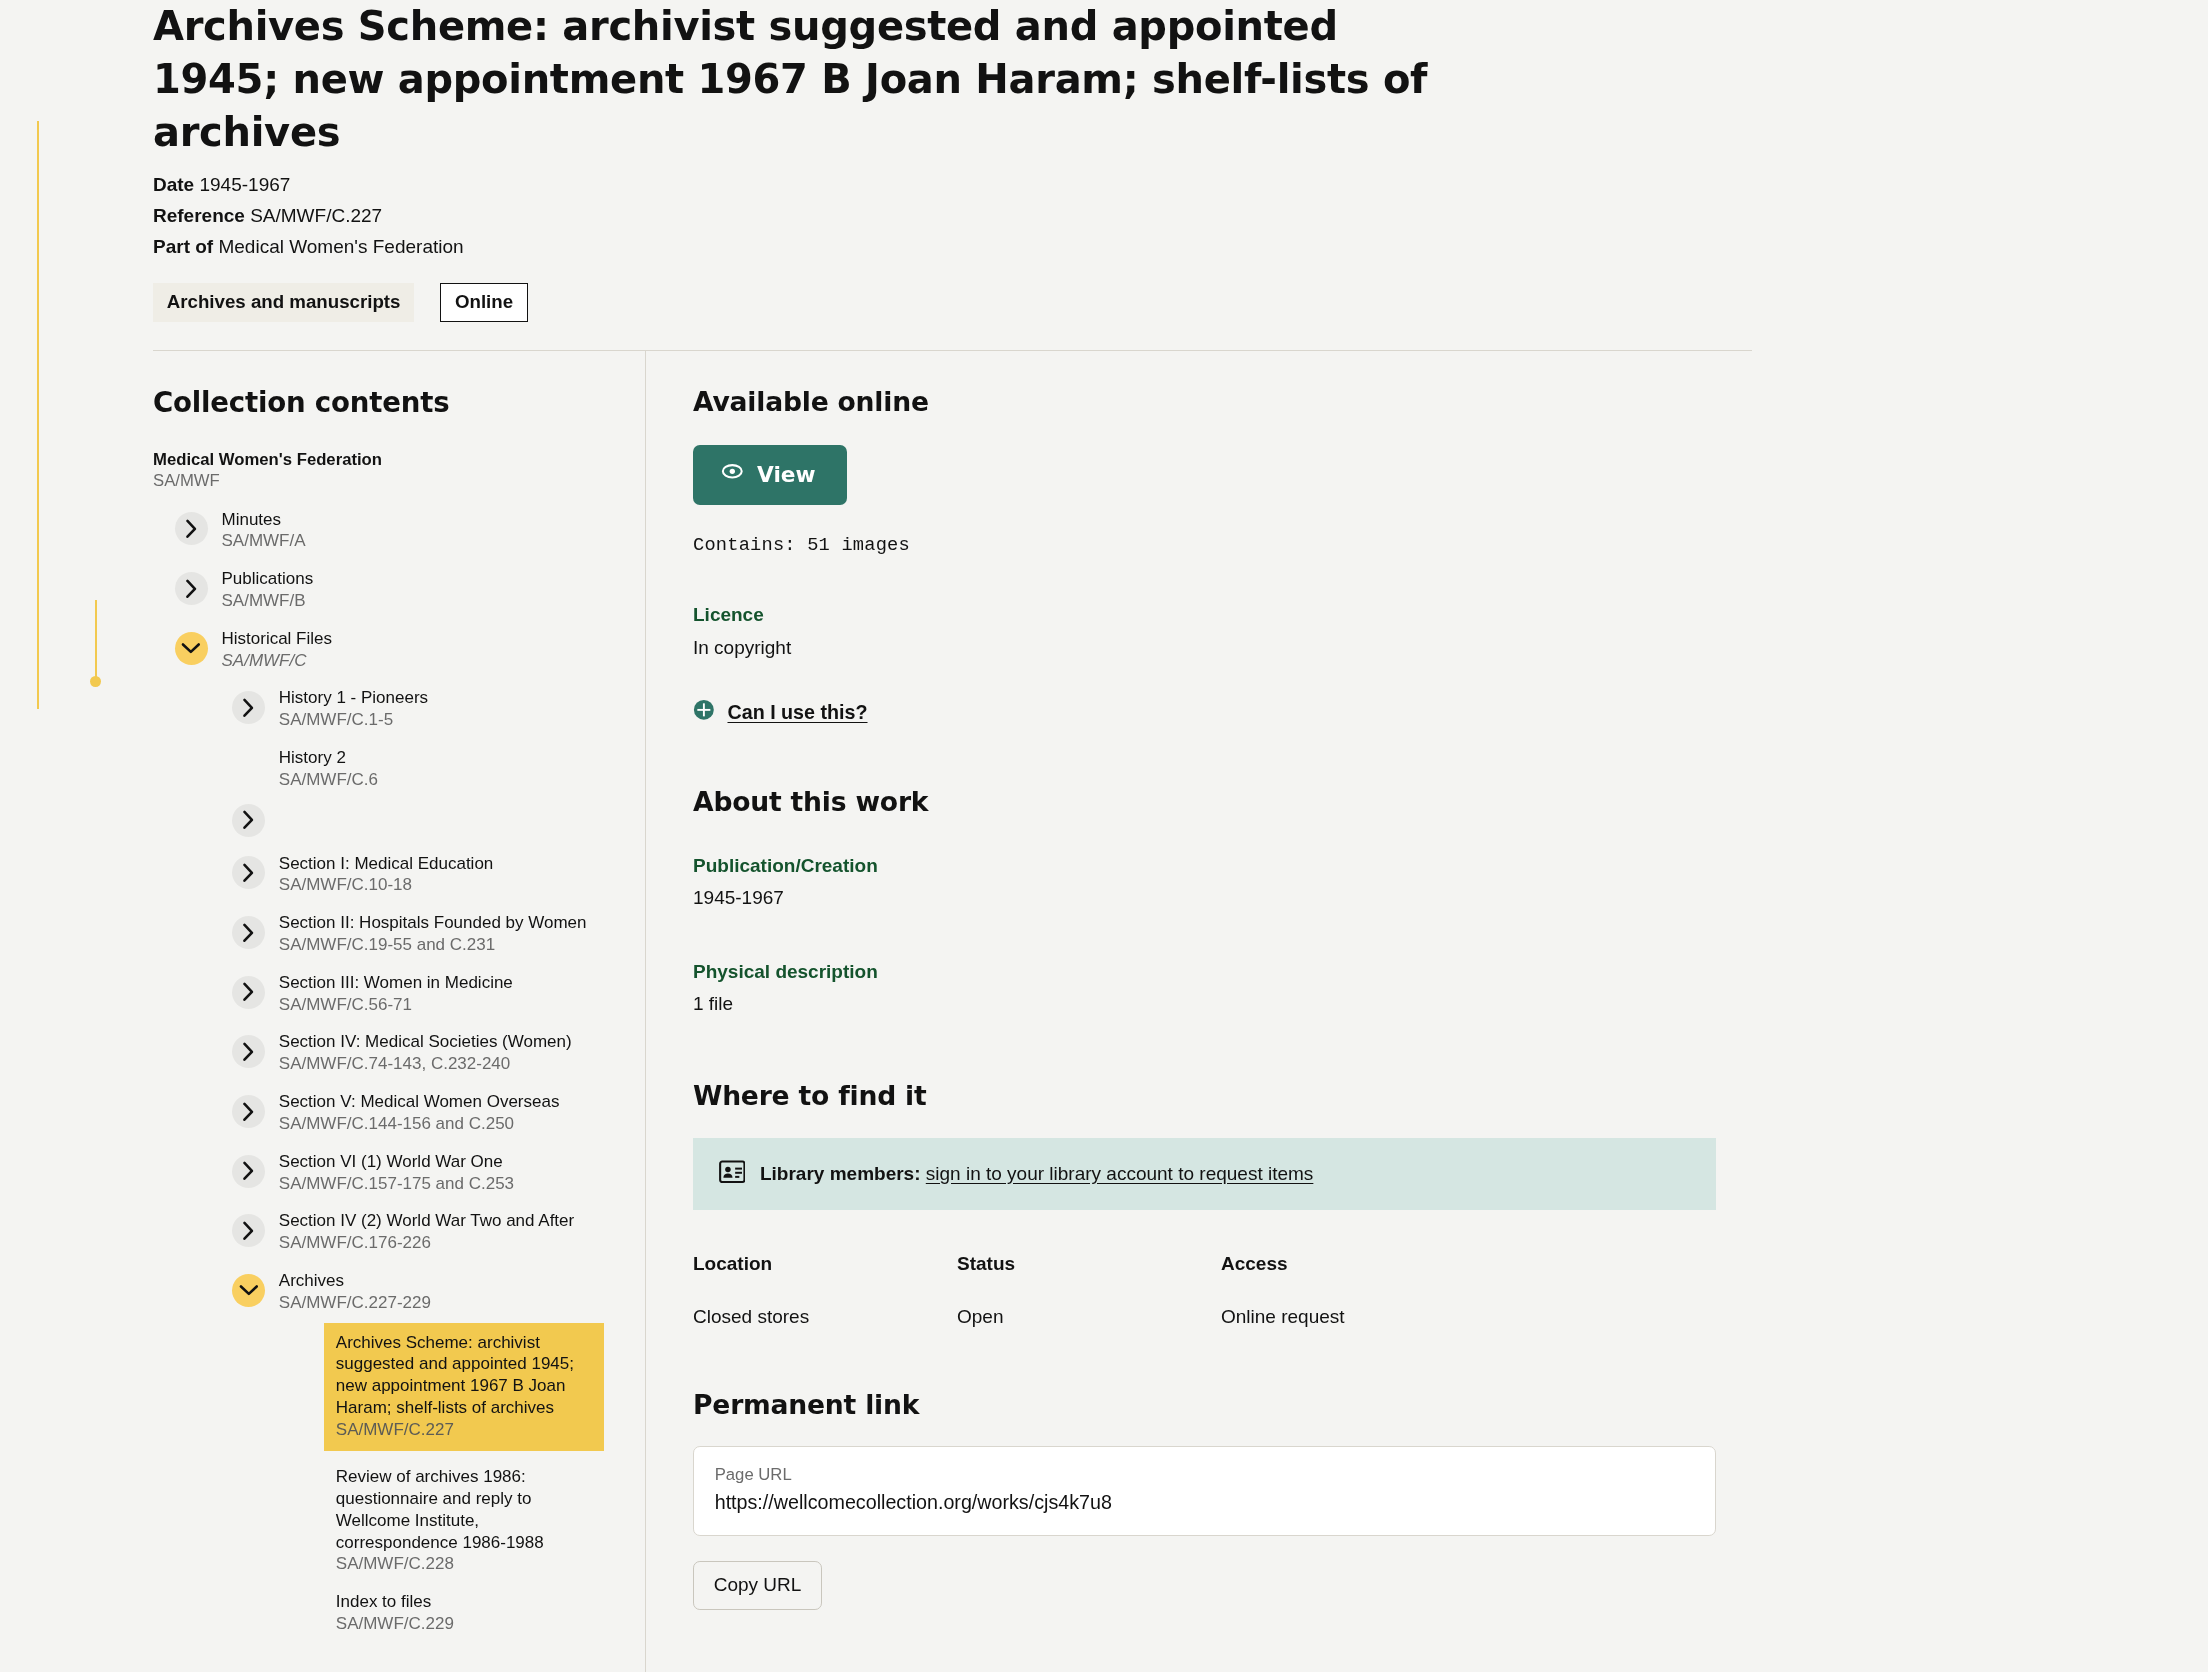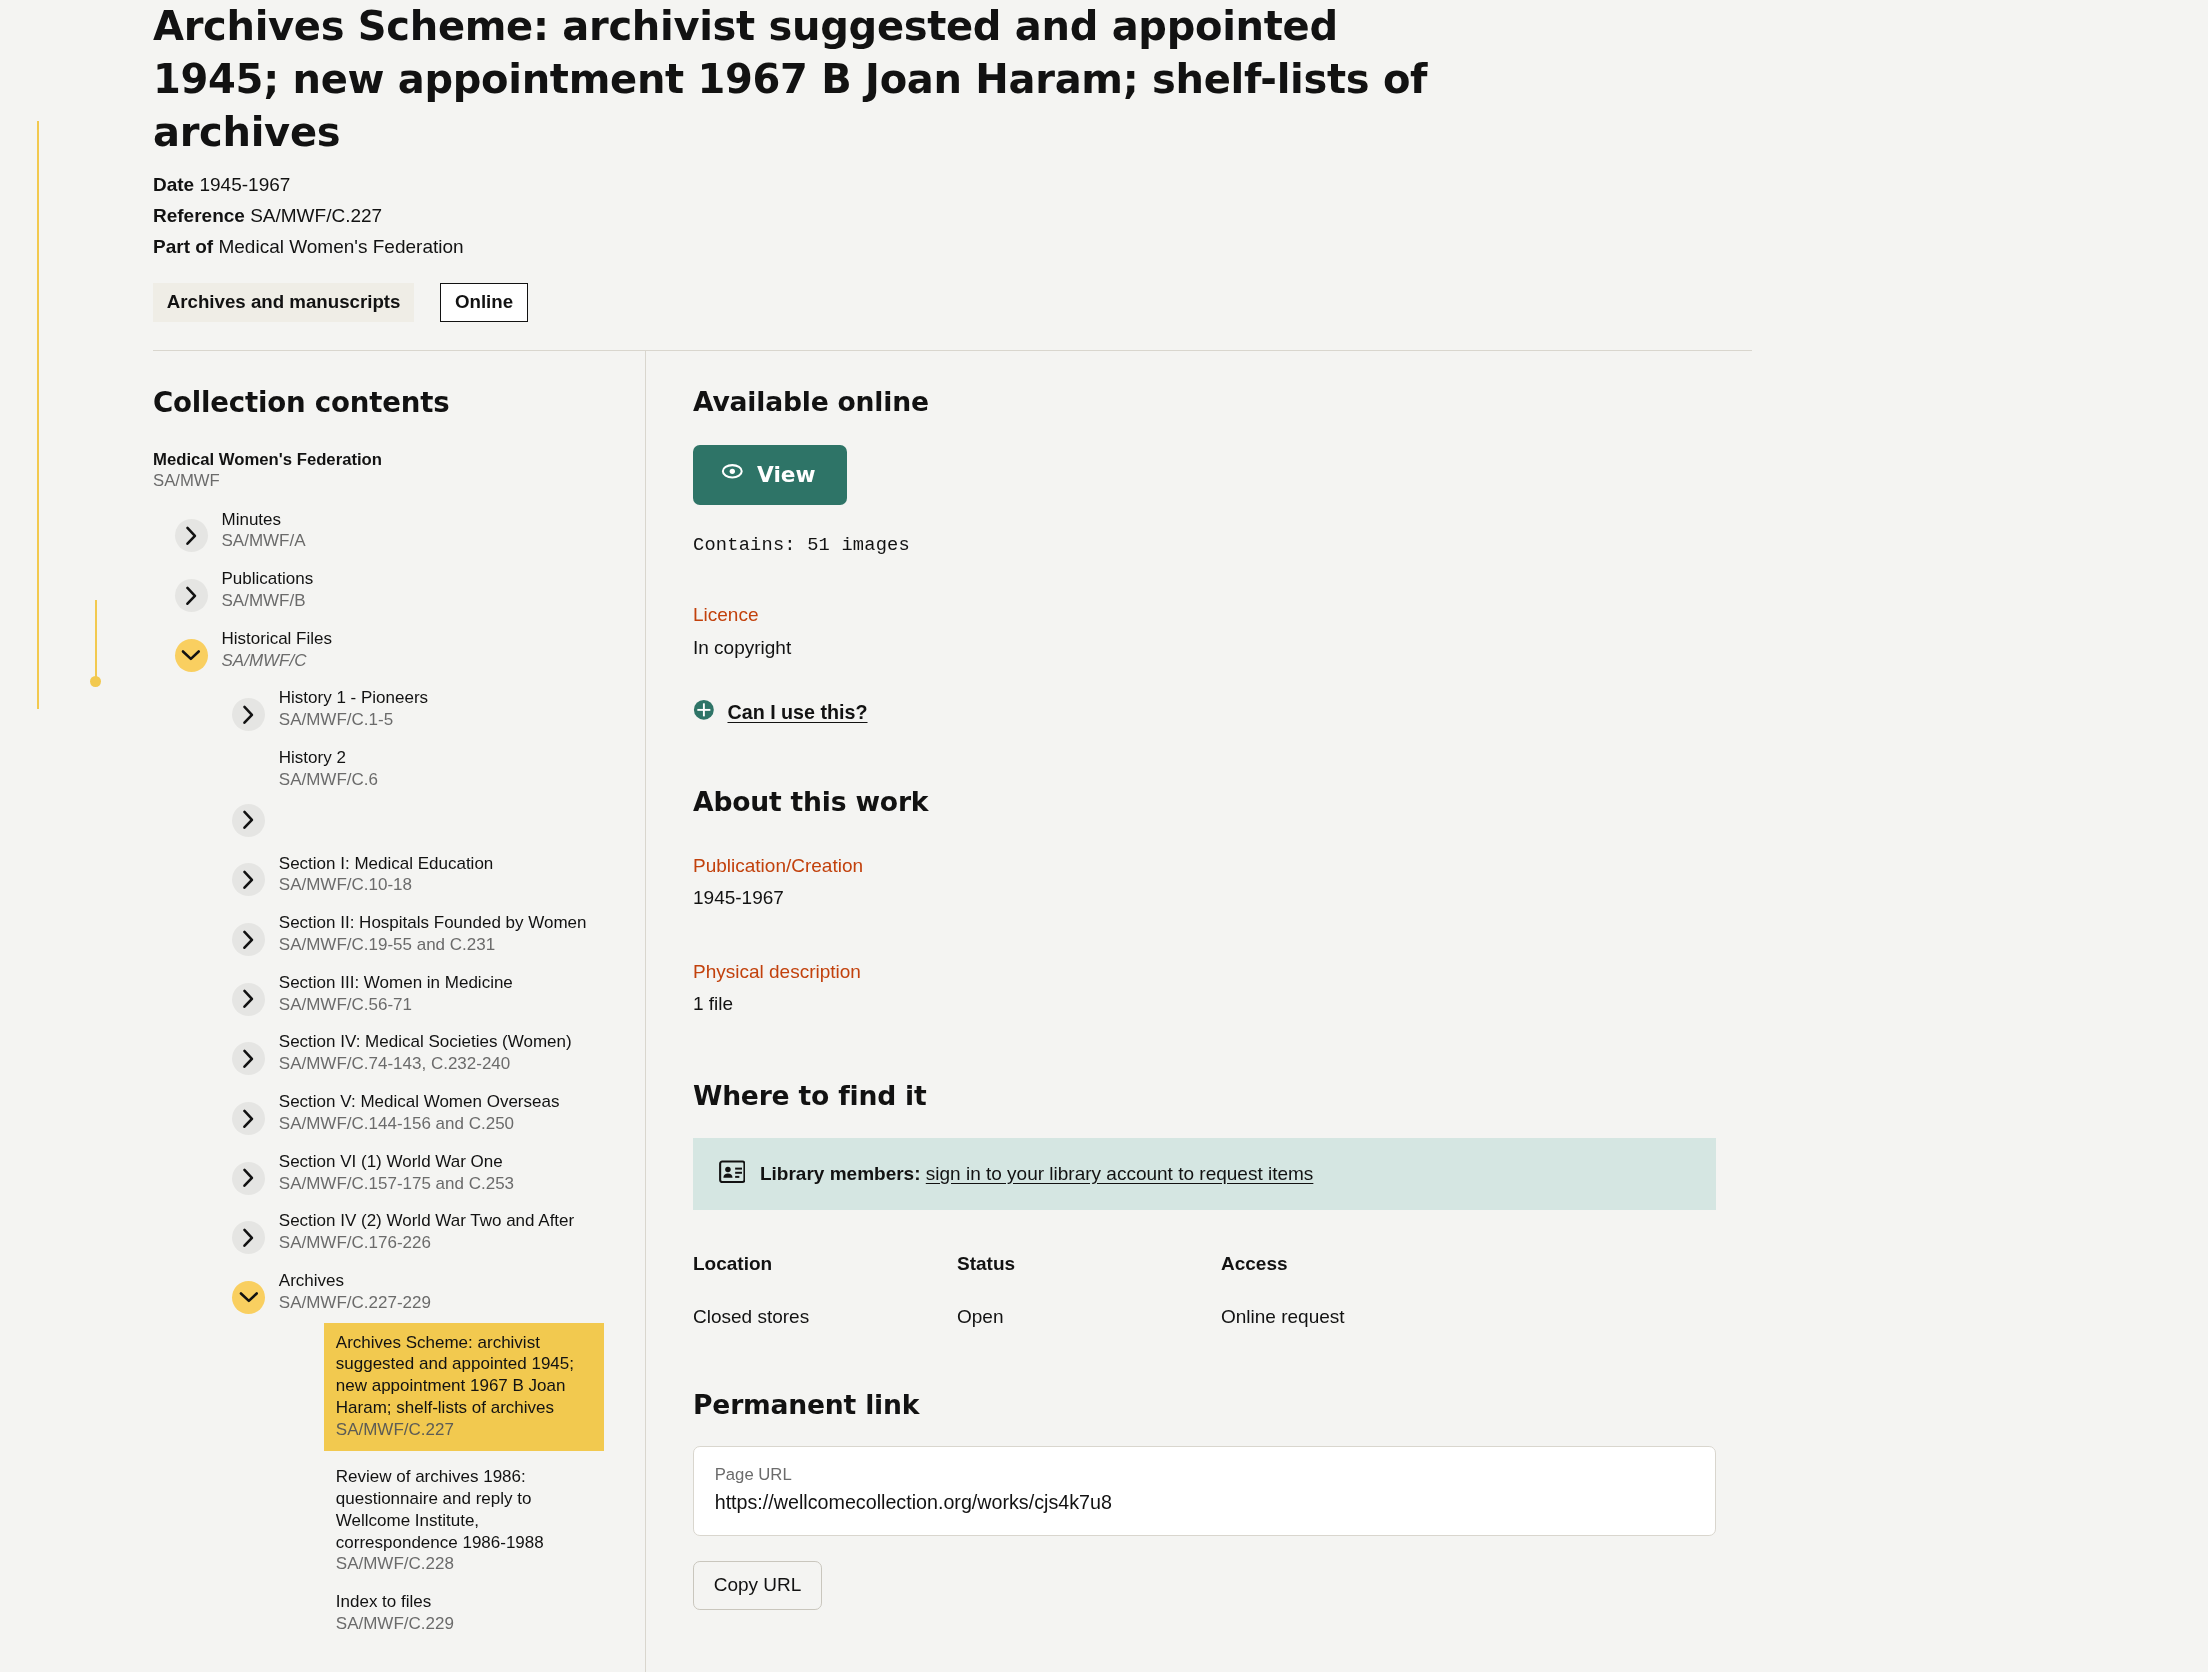--- a/index.html
+++ b/index.html
@@ -110,21 +110,21 @@
   }
   .tree-root-ref {
     font-size: 16.7px;
     color: #6b6b6b;
     line-height: 1.35;
   }
 
   .node {
     position: relative;
     display: flex;
-    align-items: flex-end;
+    align-items: center;
     margin-top: 14.8px;
   }
   .node-indent-1 { padding-left: 21.7px; }
   .node-indent-2 { padding-left: 79px; }
   .node-indent-3 { padding-left: 136px; }
 
   .toggle {
     flex: 0 0 auto;
     width: 33px;
     height: 33px;
@@ -210,22 +210,22 @@
   .contains-line {
     font-family: "Liberation Mono", "DejaVu Sans Mono", monospace;
     font-size: 18.7px;
     color: #121212;
     margin-top: 29.6px;
     letter-spacing: 0.2px;
   }
   .field-block { margin-top: 45px; }
   .field-label {
     font-size: 19px;
-    font-weight: 400;
-    color: #c2410c;
+    font-weight: 700;
+    color: #14532d;
     line-height: 1.5;
   }
   .field-value {
     font-size: 19px;
     color: #121212;
     line-height: 1.55;
     margin-top: 3px;
   }
   .can-i-use {
     margin-top: 37px;

